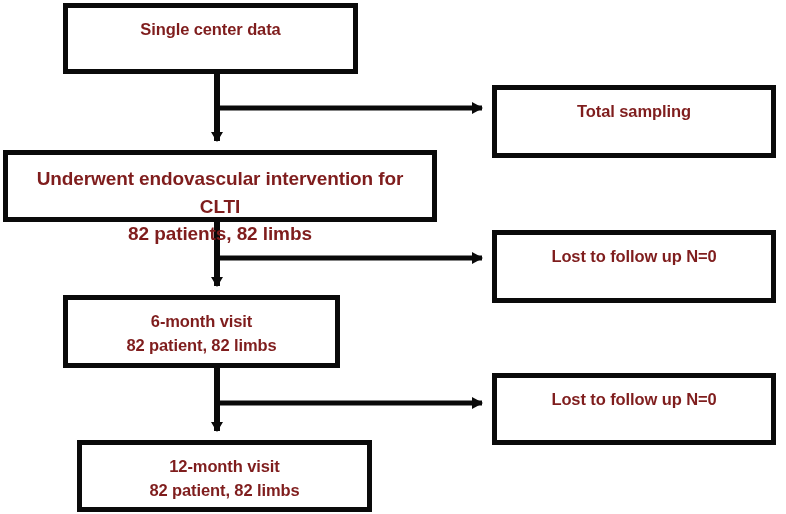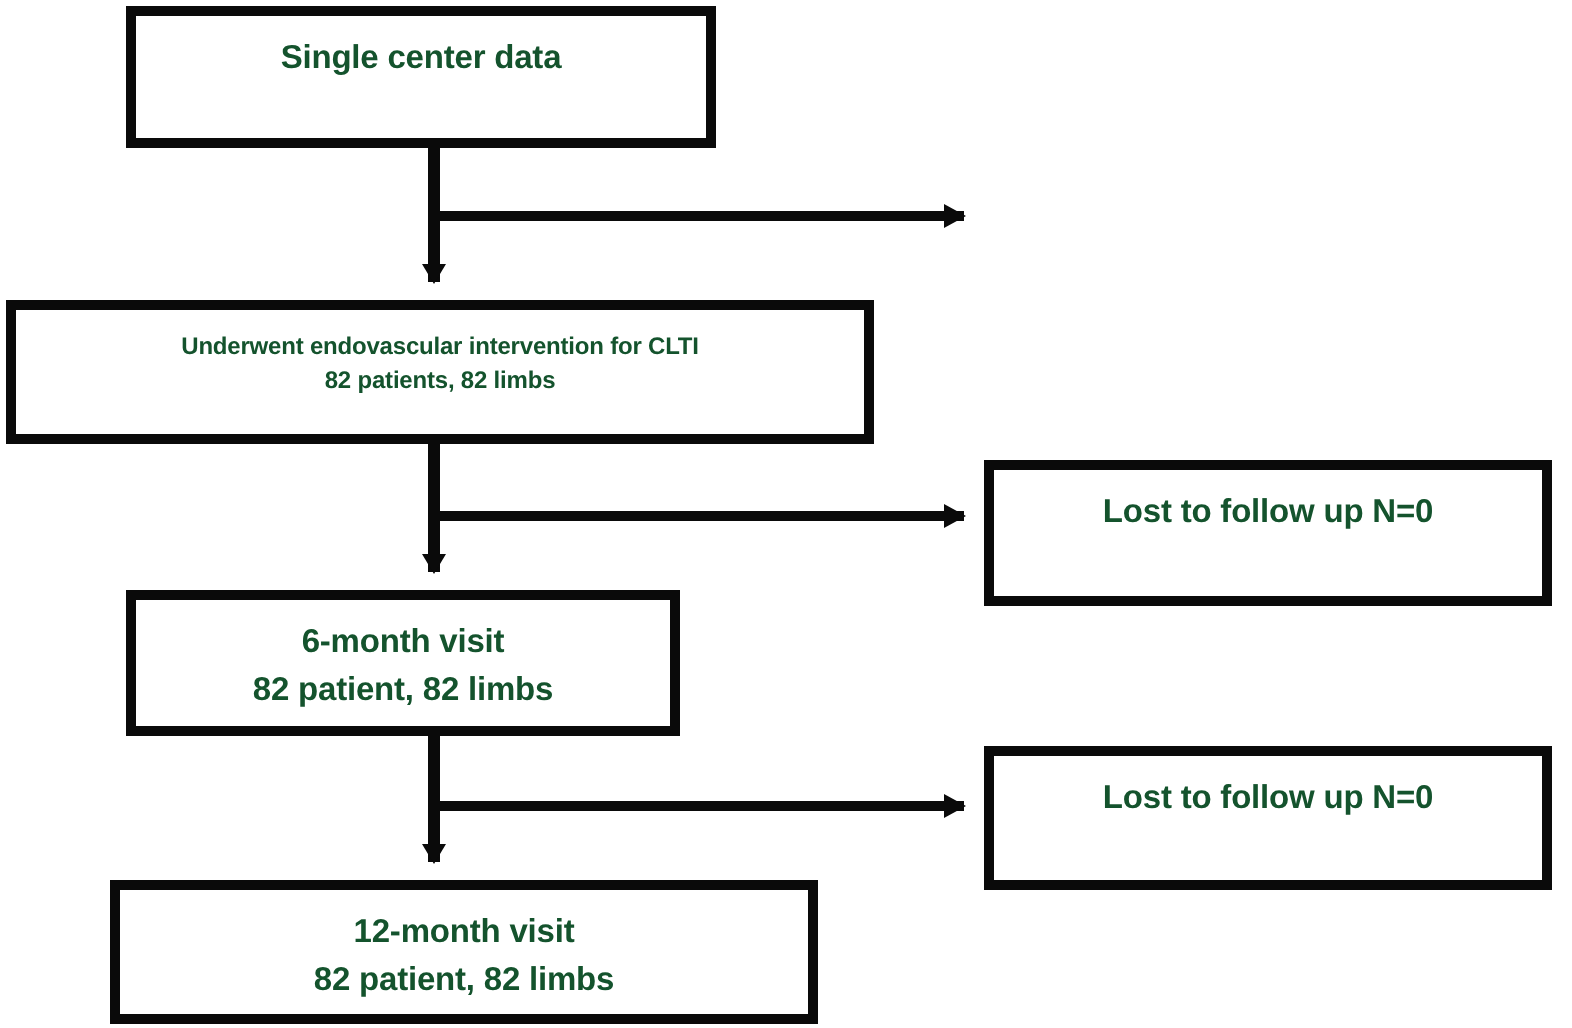--- a/index.html
+++ b/index.html
@@ -27,39 +27,39 @@
   }
   .node .node-text {
     position: absolute;
     left: 0;
     right: 0;
     top: 10px;
     text-align: center;
     font-weight: bold;
     font-size: 16.5px;
     line-height: 1.45;
-    color: #14532d;
+    color: #7f1d1d;
     letter-spacing: -0.1px;
     padding: 0 6px;
     box-sizing: border-box;
     white-space: pre-line;
   }
 
   
   #node-source      { left: 63px;  top: 3px;   width: 295px; height: 71px; }
   #node-underwent   { left: 3px;   top: 150px; width: 434px; height: 72px; }
   #node-visit6      { left: 63px;  top: 295px; width: 277px; height: 73px; }
-  #node-visit12     { left: 55px;  top: 440px; width: 354px; height: 72px; }
+  #node-visit12     { left: 77px;  top: 440px; width: 295px; height: 72px; }
 
   
   #node-sampling    { left: 492px; top: 85px;  width: 284px; height: 73px; }
   #node-lost1       { left: 492px; top: 230px; width: 284px; height: 73px; }
   #node-lost2       { left: 492px; top: 373px; width: 284px; height: 72px; }
 
-  #node-underwent .node-text { font-size: 12px; }
+  #node-underwent .node-text { font-size: 19px; }
 
   .edges {
     position: absolute;
     left: 0;
     top: 0;
     width: 786px;
     height: 514px;
     z-index: 1;
   }
 </style>
@@ -97,20 +97,23 @@
     </g>
     <g>
       <line x1="217" y1="403" x2="482" y2="403" stroke="#0a0a0a" stroke-width="5" marker-end="url(#arrow-right)"></line>
     </g>
   </svg>
 
   <div class="node" id="node-source">
     <div class="node-text">Single center data</div>
   </div>
 
+  <div class="node" id="node-sampling">
+    <div class="node-text">Total sampling</div>
+  </div>
 
   <div class="node" id="node-underwent">
     <div class="node-text">Underwent endovascular intervention for CLTI
 82 patients, 82 limbs</div>
   </div>
 
   <div class="node" id="node-lost1">
     <div class="node-text">Lost to follow up N=0</div>
   </div>
 

